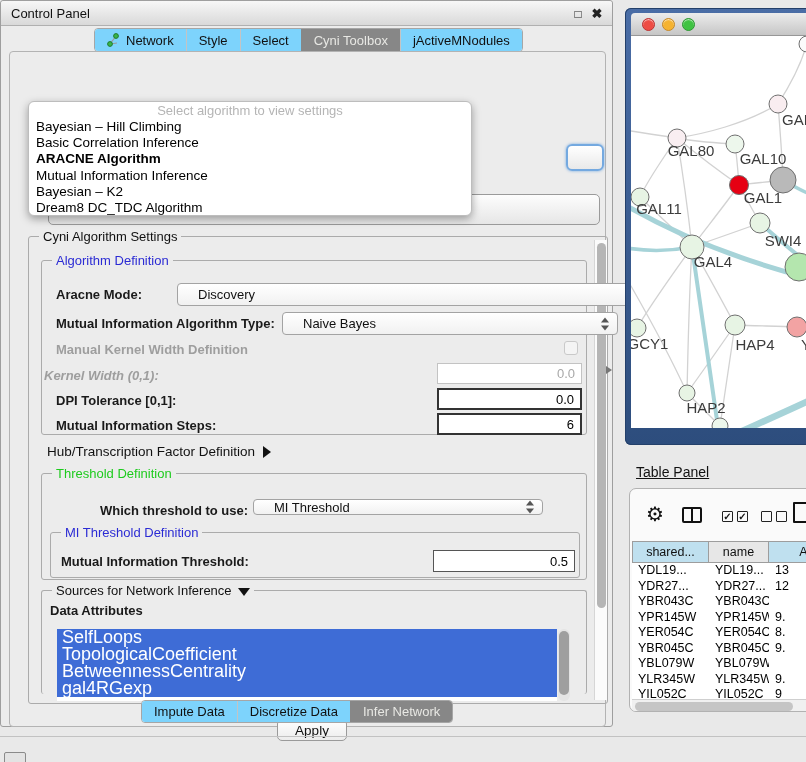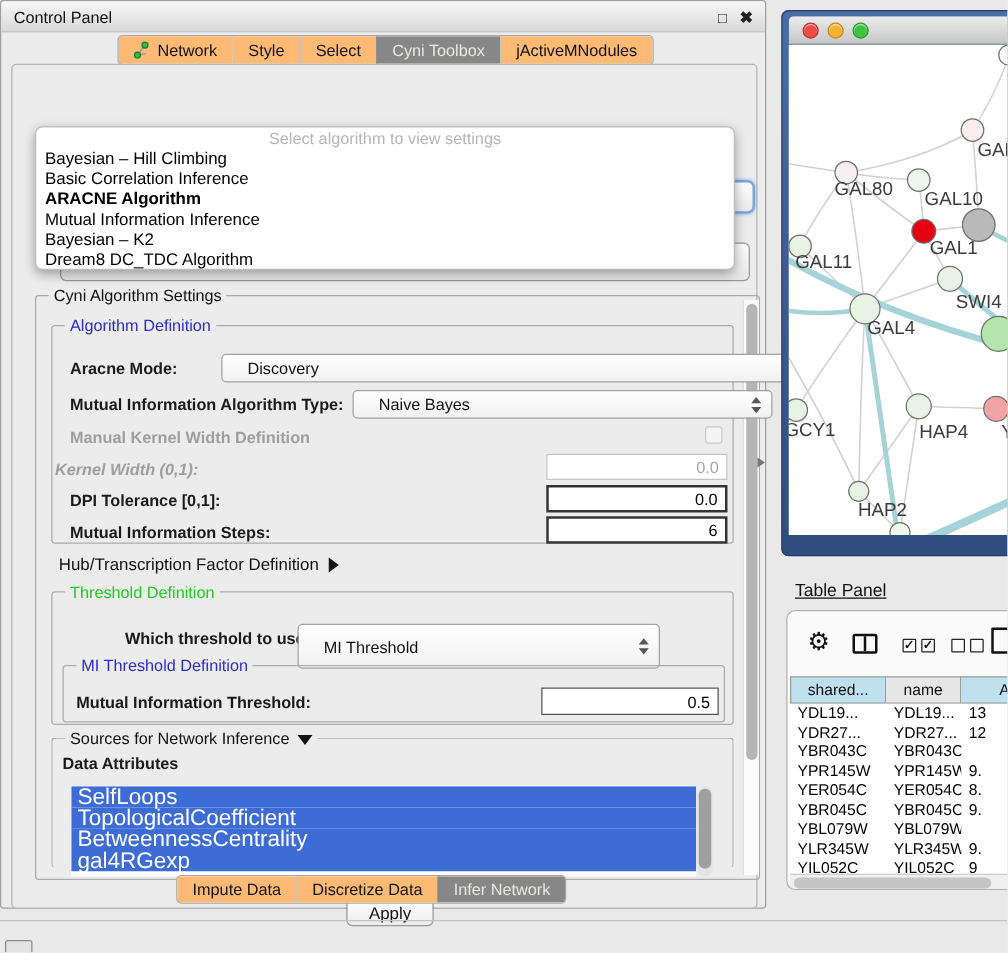--- a/index.html
+++ b/index.html
@@ -18,38 +18,38 @@
     font-size:12px; font-weight:bold; color:#222; line-height:16px; cursor:default; }
   .wbtn.float { right:26px; }
   .wbtn.close { right:7px; font-size:13px; }
 
   
   .tabbar { position:absolute; display:flex; background:#fff; border:1px solid #a6a6a6;
     border-radius:4px; overflow:hidden; height:24px; }
   .tabbar.top { left:93px; top:27px; }
   .tabbar.bottom { left:140px; top:699px; height:23px; }
   .tab { display:flex; align-items:center; padding:0 12px; font-size:13px; color:#111;
-    background:#fdba74; border-left:1px solid #c4c4c4; white-space:nowrap; }
+    background:#7dd3fc; border-left:1px solid #c4c4c4; white-space:nowrap; }
   .tab:first-child { border-left:none; }
   .tab.selected { background:#878787; color:#e8e8e4; border-left-color:#878787; }
   .tab .neticon { margin-right:6px; }
 
   
   .cp-body { position:absolute; left:8px; top:50px; width:597px; height:676px;
     background:#ececec; border:1px solid #b3b3b3; border-radius:4px; }
 
   
   .frag-combo-focus { position:absolute; left:556px; top:92px; width:38px; height:27px;
     border:2px solid #74a9e0; border-radius:6px; background:linear-gradient(#fff,#e9e9e9);
     box-shadow:0 0 3px #74a9e0; z-index:1; }
   .frag-combo-bottom { position:absolute; left:38px; top:142px; width:552px; height:31px;
     border:1px solid #9a9a9a; border-radius:5px; background:linear-gradient(#fdfdfd,#e6e6e6); z-index:1; }
 
   
-  .popup { position:absolute; left:18px; top:49px; width:560px; height:115px;
+  .popup { position:absolute; left:18px; top:49px; width:444px; height:115px;
     background:#fff; border:1px solid #bdbdbd; border-radius:6px;
     box-shadow:0 3px 9px rgba(0,0,0,0.35); z-index:5; padding-top:1px; }
   .popup .ph { height:16px; line-height:16px; text-align:center; color:#b5b5b5; font-size:13px; }
   .popup .it { height:16.2px; line-height:16.2px; padding-left:7px; font-size:13.5px; color:#000; }
   .popup .it.bold { font-weight:bold; }
 
   
   .group { position:absolute; border:1px solid #ababab; border-radius:3px; }
   .gtitle { position:absolute; top:-8px; left:10px; background:#ececec; padding:0 4px;
     font-size:13px; color:#111; white-space:nowrap; }
@@ -252,21 +252,21 @@
         </div>
 
         <div class="expander" style="left:18px; top:207px;">
           <span>Hub/Transcription Factor Definition</span><span class="tri-right"></span>
         </div>
 
         <div class="group threshold">
           <span class="gtitle green">Threshold Definition</span>
 
           <span class="lbl" style="left:58px; top:29px;">Which threshold to use:</span>
-          <div class="combo" style="left:196px; top:25px; width:290px; height:36px;">
+          <div class="combo" style="left:211px; top:25px; width:290px; height:16px;">
             <span>MI Threshold</span>
             <span class="spin"></span>
           </div>
 
           <div class="group migroup">
             <span class="gtitle blue">MI Threshold Definition</span>
             <span class="lbl" style="left:10px; top:21px;">Mutual Information Threshold:</span>
             <div class="field med" style="left:382px; top:17px; width:142px; height:22px;">
               <span>0.5</span>
             </div>

